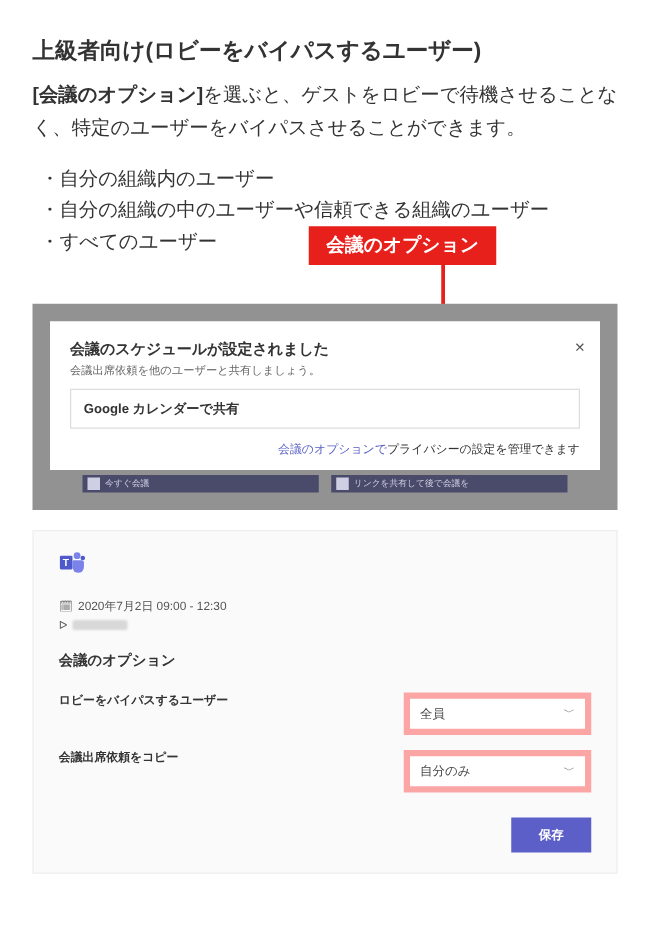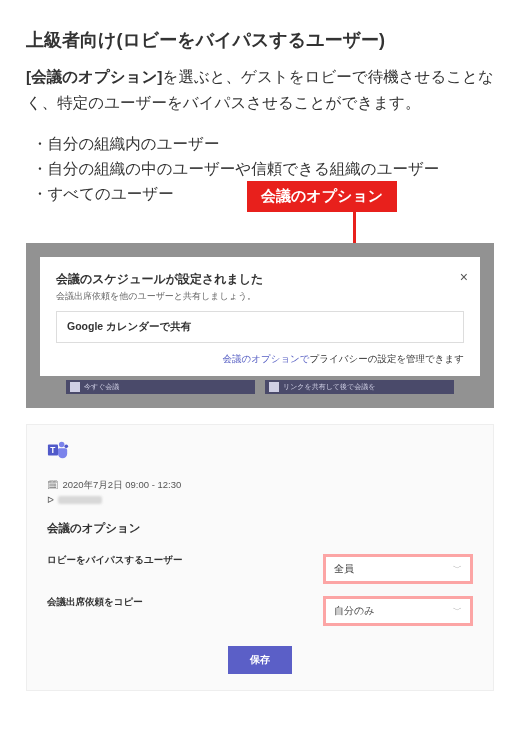--- a/index.html
+++ b/index.html
@@ -134,29 +134,29 @@
     background: #d8d8d8; filter: blur(1px); border-radius: 2px;
   }
   .opt-heading { font-size: 11.5px; font-weight: 700; margin: 16px 0 12px; }
   .opt-row {
     display: flex; align-items: flex-start; justify-content: space-between;
     padding: 6px 0;
   }
   .opt-label { font-size: 9.5px; font-weight: 700; }
   .select {
     width: 150px;
-    border: 3px solid #fca5a5;
+    border: 5px solid #fca5a5;
     background: #fff;
     font-size: 10px;
     padding: 5px 8px;
     display: flex; justify-content: space-between; align-items: center;
     color: #444;
   }
   .select .chev { color: #888; font-size: 9px; }
-  .save-row { display: flex; justify-content: center; margin-top: 14px; }
+  .save-row { display: flex; justify-content: flex-end; margin-top: 14px; }
   .save-btn {
     background: #5b5fc7;
     color: #fff;
     font-size: 10px;
     font-weight: 700;
     border: none;
     padding: 7px 22px;
   }
 </style>
 </head>

